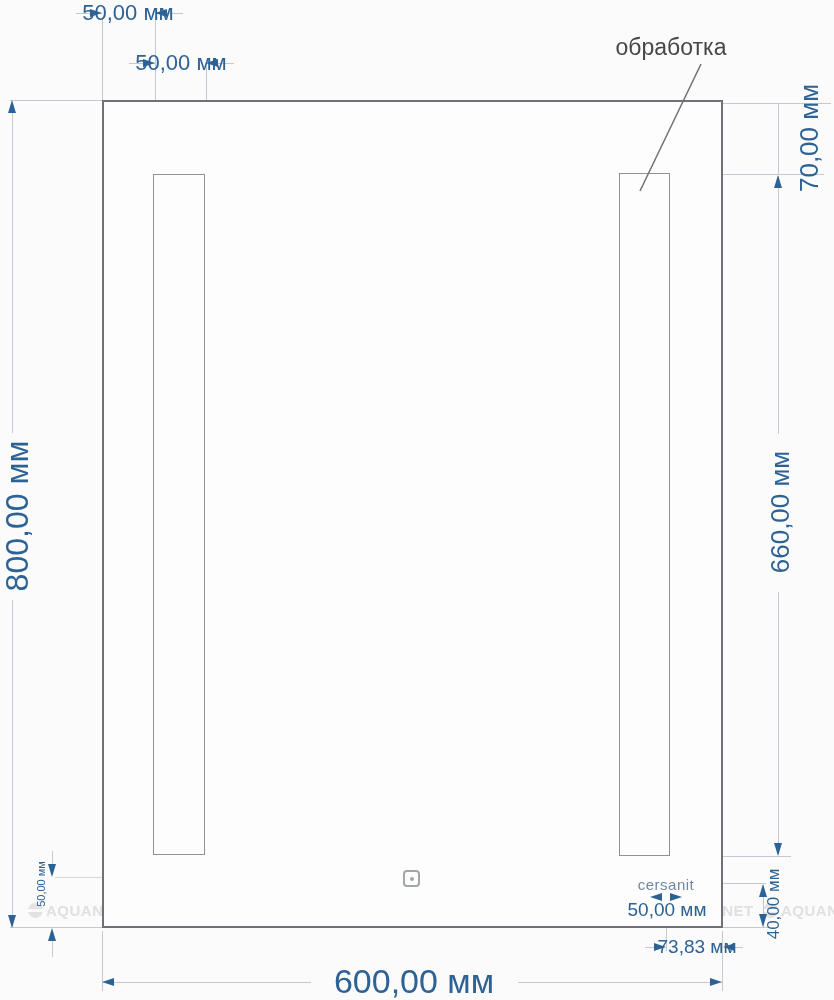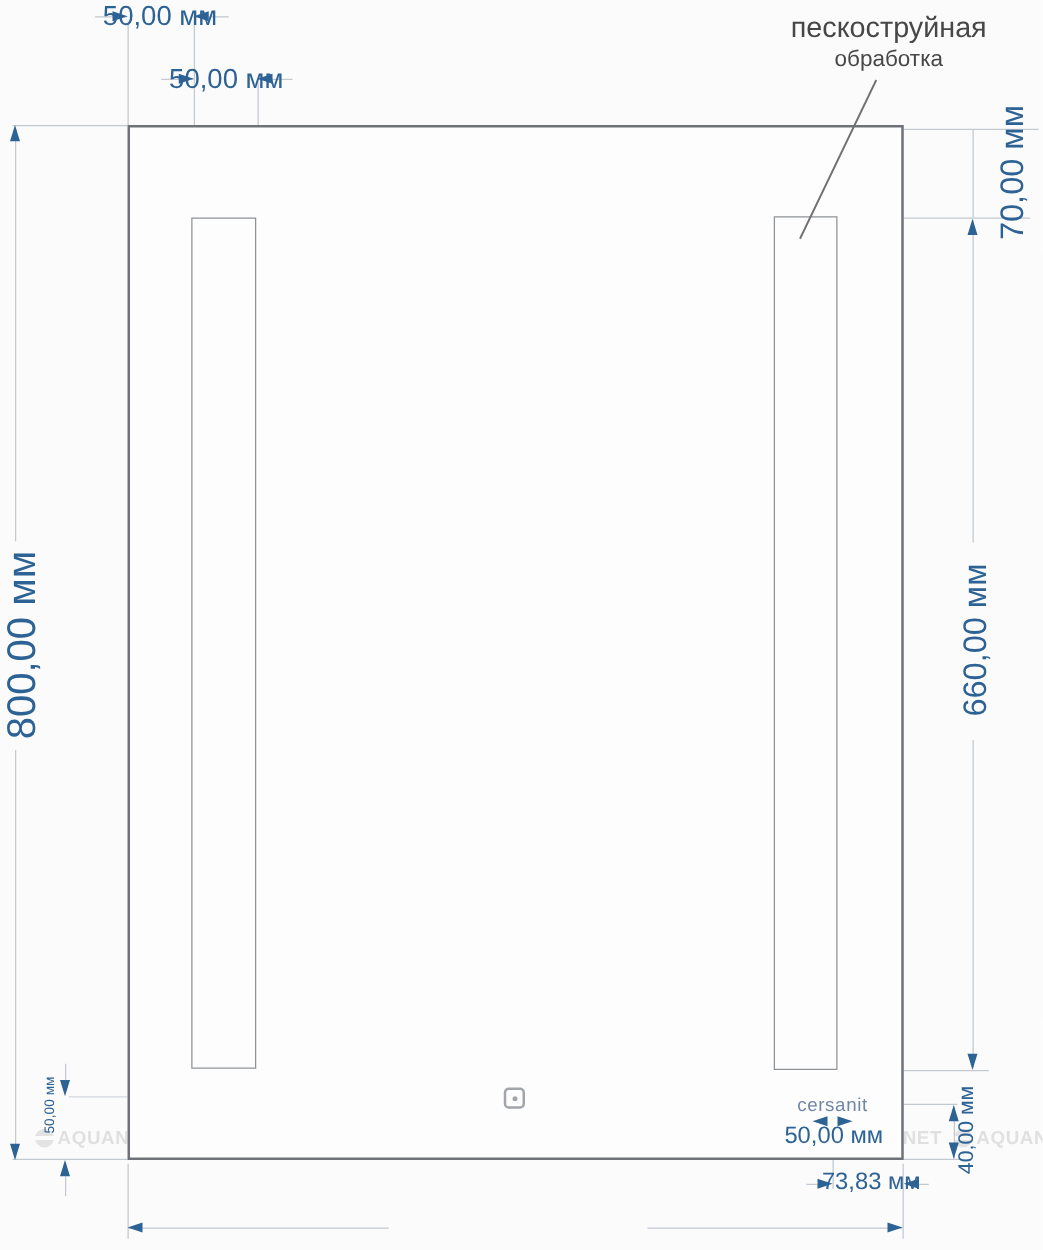--- a/index.html
+++ b/index.html
@@ -143,25 +143,25 @@
   <div class="ar up" style="left:759px;top:884px"></div>
   <div class="ar down" style="left:759px;top:914px"></div>
 
   <svg class="overlay" width="834" height="1000">
     <line x1="701" y1="64" x2="640" y2="191" stroke="#707070" stroke-width="1.5"></line>
   </svg>
 
   <div class="lbl" style="left:128px;top:13px;font-size:22px">50,00 мм</div>
   <div class="lbl" style="left:181px;top:63px;font-size:22px">50,00 мм</div>
   <div class="lbl rot" style="left:17px;top:516px;font-size:32px">800,00 мм</div>
+  <div class="lbl" style="left:414px;top:981px;font-size:34px">600,00 мм</div>
   <div class="lbl rot" style="left:780px;top:512px;font-size:26px">660,00 мм</div>
   <div class="lbl rot" style="left:809px;top:138px;font-size:26px">70,00 мм</div>
   <div class="lbl rot" style="left:41px;top:884px;font-size:11px">50,00 мм</div>
   <div class="lbl" style="left:667px;top:909px;font-size:19px">50,00 мм</div>
   <div class="lbl" style="left:697px;top:946px;font-size:19px">73,83 мм</div>
   <div class="lbl rot" style="left:773px;top:904px;font-size:17px">40,00 мм</div>
 
-  <div class="lbl dark" style="left:711px;top:22px;font-size:23px">пескоструйная</div>
-  <div class="lbl dark" style="left:711px;top:47px;font-size:18px">обработка</div>
+  <div class="lbl dark" style="left:671px;top:47px;font-size:23px">обработка</div>
 
   <div class="lbl brand" style="left:666px;top:884px;font-size:15px;letter-spacing:.5px">cersanit</div>
 
 </div>
 
 </body></html>

